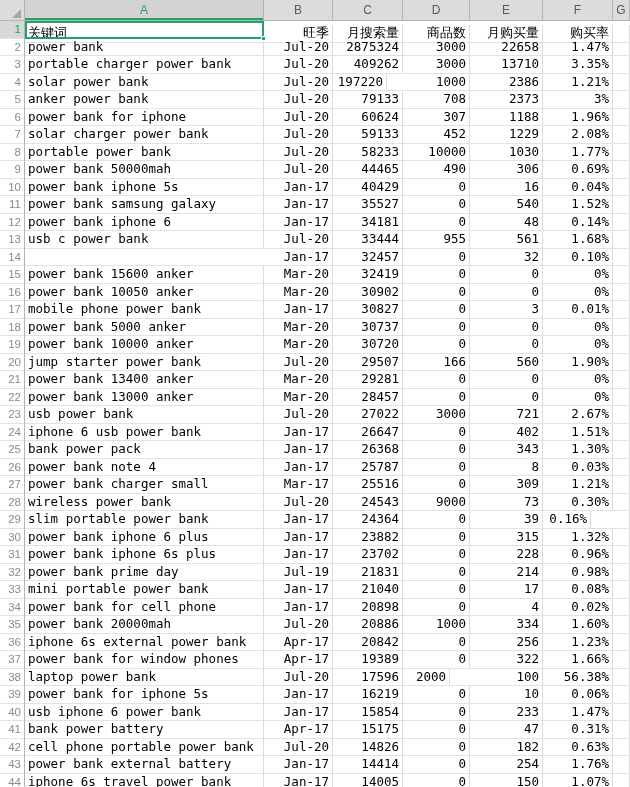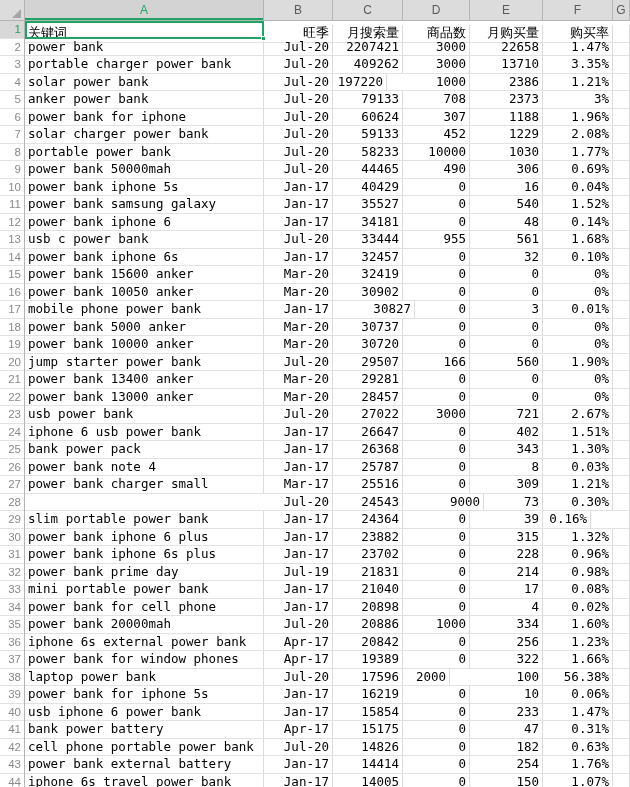--- a/index.html
+++ b/index.html
@@ -239,21 +239,21 @@
         <div class="cell num hdr" style="left: 239px; width: 69px;">旺季</div>
         <div class="cell num hdr" style="left: 308px; width: 70px;">月搜索量</div>
         <div class="cell num hdr" style="left: 378px; width: 67px;">商品数</div>
         <div class="cell num hdr" style="left: 445px; width: 73px;">月购买量</div>
         <div class="cell num hdr" style="left: 518px; width: 70px;">购买率</div>
         <div class="cell num hdr" style="left: 588px; width: 17px;"></div>
       </div>
       <div class="row" style="top: 17.5px;">
         <div class="cell text" style="left: 0px; width: 239px;">power bank</div>
         <div class="cell num" style="left: 239px; width: 69px;">Jul-20</div>
-        <div class="cell num" style="left: 308px; width: 70px;">2207421</div>
+        <div class="cell num" style="left: 308px; width: 70px;">2875324</div>
         <div class="cell num" style="left: 378px; width: 67px;">3000</div>
         <div class="cell num" style="left: 445px; width: 73px;">22658</div>
         <div class="cell num" style="left: 518px; width: 70px;">1.47%</div>
         <div class="cell num" style="left: 588px; width: 17px;"></div>
       </div>
       <div class="row" style="top: 35px;">
         <div class="cell text" style="left: 0px; width: 239px;">portable charger power bank</div>
         <div class="cell num" style="left: 239px; width: 69px;">Jul-20</div>
         <div class="cell num" style="left: 308px; width: 70px;">409262</div>
         <div class="cell num" style="left: 378px; width: 67px;">3000</div>
@@ -345,21 +345,20 @@
       <div class="row" style="top: 210px;">
         <div class="cell text" style="left: 0px; width: 239px;">usb c power bank</div>
         <div class="cell num" style="left: 239px; width: 69px;">Jul-20</div>
         <div class="cell num" style="left: 308px; width: 70px;">33444</div>
         <div class="cell num" style="left: 378px; width: 67px;">955</div>
         <div class="cell num" style="left: 445px; width: 73px;">561</div>
         <div class="cell num" style="left: 518px; width: 70px;">1.68%</div>
         <div class="cell num" style="left: 588px; width: 17px;"></div>
       </div>
       <div class="row" style="top: 227.5px;">
-        <div class="cell text" style="left: 0px; width: 239px;">power bank iphone 6s</div>
         <div class="cell num" style="left: 239px; width: 69px;">Jan-17</div>
         <div class="cell num" style="left: 308px; width: 70px;">32457</div>
         <div class="cell num" style="left: 378px; width: 67px;">0</div>
         <div class="cell num" style="left: 445px; width: 73px;">32</div>
         <div class="cell num" style="left: 518px; width: 70px;">0.10%</div>
         <div class="cell num" style="left: 588px; width: 17px;"></div>
       </div>
       <div class="row" style="top: 245px;">
         <div class="cell text" style="left: 0px; width: 239px;">power bank 15600 anker</div>
         <div class="cell num" style="left: 239px; width: 69px;">Mar-20</div>
@@ -374,21 +373,21 @@
         <div class="cell num" style="left: 239px; width: 69px;">Mar-20</div>
         <div class="cell num" style="left: 308px; width: 70px;">30902</div>
         <div class="cell num" style="left: 378px; width: 67px;">0</div>
         <div class="cell num" style="left: 445px; width: 73px;">0</div>
         <div class="cell num" style="left: 518px; width: 70px;">0%</div>
         <div class="cell num" style="left: 588px; width: 17px;"></div>
       </div>
       <div class="row" style="top: 280px;">
         <div class="cell text" style="left: 0px; width: 239px;">mobile phone power bank</div>
         <div class="cell num" style="left: 239px; width: 69px;">Jan-17</div>
-        <div class="cell num" style="left: 320px; width: 70px;">30827</div>
+        <div class="cell num" style="left: 308px; width: 70px;">30827</div>
         <div class="cell num" style="left: 378px; width: 67px;">0</div>
         <div class="cell num" style="left: 445px; width: 73px;">3</div>
         <div class="cell num" style="left: 518px; width: 70px;">0.01%</div>
         <div class="cell num" style="left: 588px; width: 17px;"></div>
       </div>
       <div class="row" style="top: 297.5px;">
         <div class="cell text" style="left: 0px; width: 239px;">power bank 5000 anker</div>
         <div class="cell num" style="left: 239px; width: 69px;">Mar-20</div>
         <div class="cell num" style="left: 308px; width: 70px;">30737</div>
         <div class="cell num" style="left: 378px; width: 67px;">0</div>
@@ -471,23 +470,24 @@
       <div class="row" style="top: 455px;">
         <div class="cell text" style="left: 0px; width: 239px;">power bank charger small</div>
         <div class="cell num" style="left: 239px; width: 69px;">Mar-17</div>
         <div class="cell num" style="left: 308px; width: 70px;">25516</div>
         <div class="cell num" style="left: 378px; width: 67px;">0</div>
         <div class="cell num" style="left: 445px; width: 73px;">309</div>
         <div class="cell num" style="left: 518px; width: 70px;">1.21%</div>
         <div class="cell num" style="left: 588px; width: 17px;"></div>
       </div>
       <div class="row" style="top: 472.5px;">
+        <div class="cell text" style="left: 0px; width: 239px;">wireless power bank</div>
         <div class="cell num" style="left: 239px; width: 69px;">Jul-20</div>
         <div class="cell num" style="left: 308px; width: 70px;">24543</div>
-        <div class="cell num" style="left: 392px; width: 67px;">9000</div>
+        <div class="cell num" style="left: 378px; width: 67px;">9000</div>
         <div class="cell num" style="left: 445px; width: 73px;">73</div>
         <div class="cell num" style="left: 518px; width: 70px;">0.30%</div>
         <div class="cell num" style="left: 588px; width: 17px;"></div>
       </div>
       <div class="row" style="top: 490px;">
         <div class="cell text" style="left: 0px; width: 239px;">slim portable power bank</div>
         <div class="cell num" style="left: 239px; width: 69px;">Jan-17</div>
         <div class="cell num" style="left: 308px; width: 70px;">24364</div>
         <div class="cell num" style="left: 378px; width: 67px;">0</div>
         <div class="cell num" style="left: 445px; width: 73px;">39</div>

